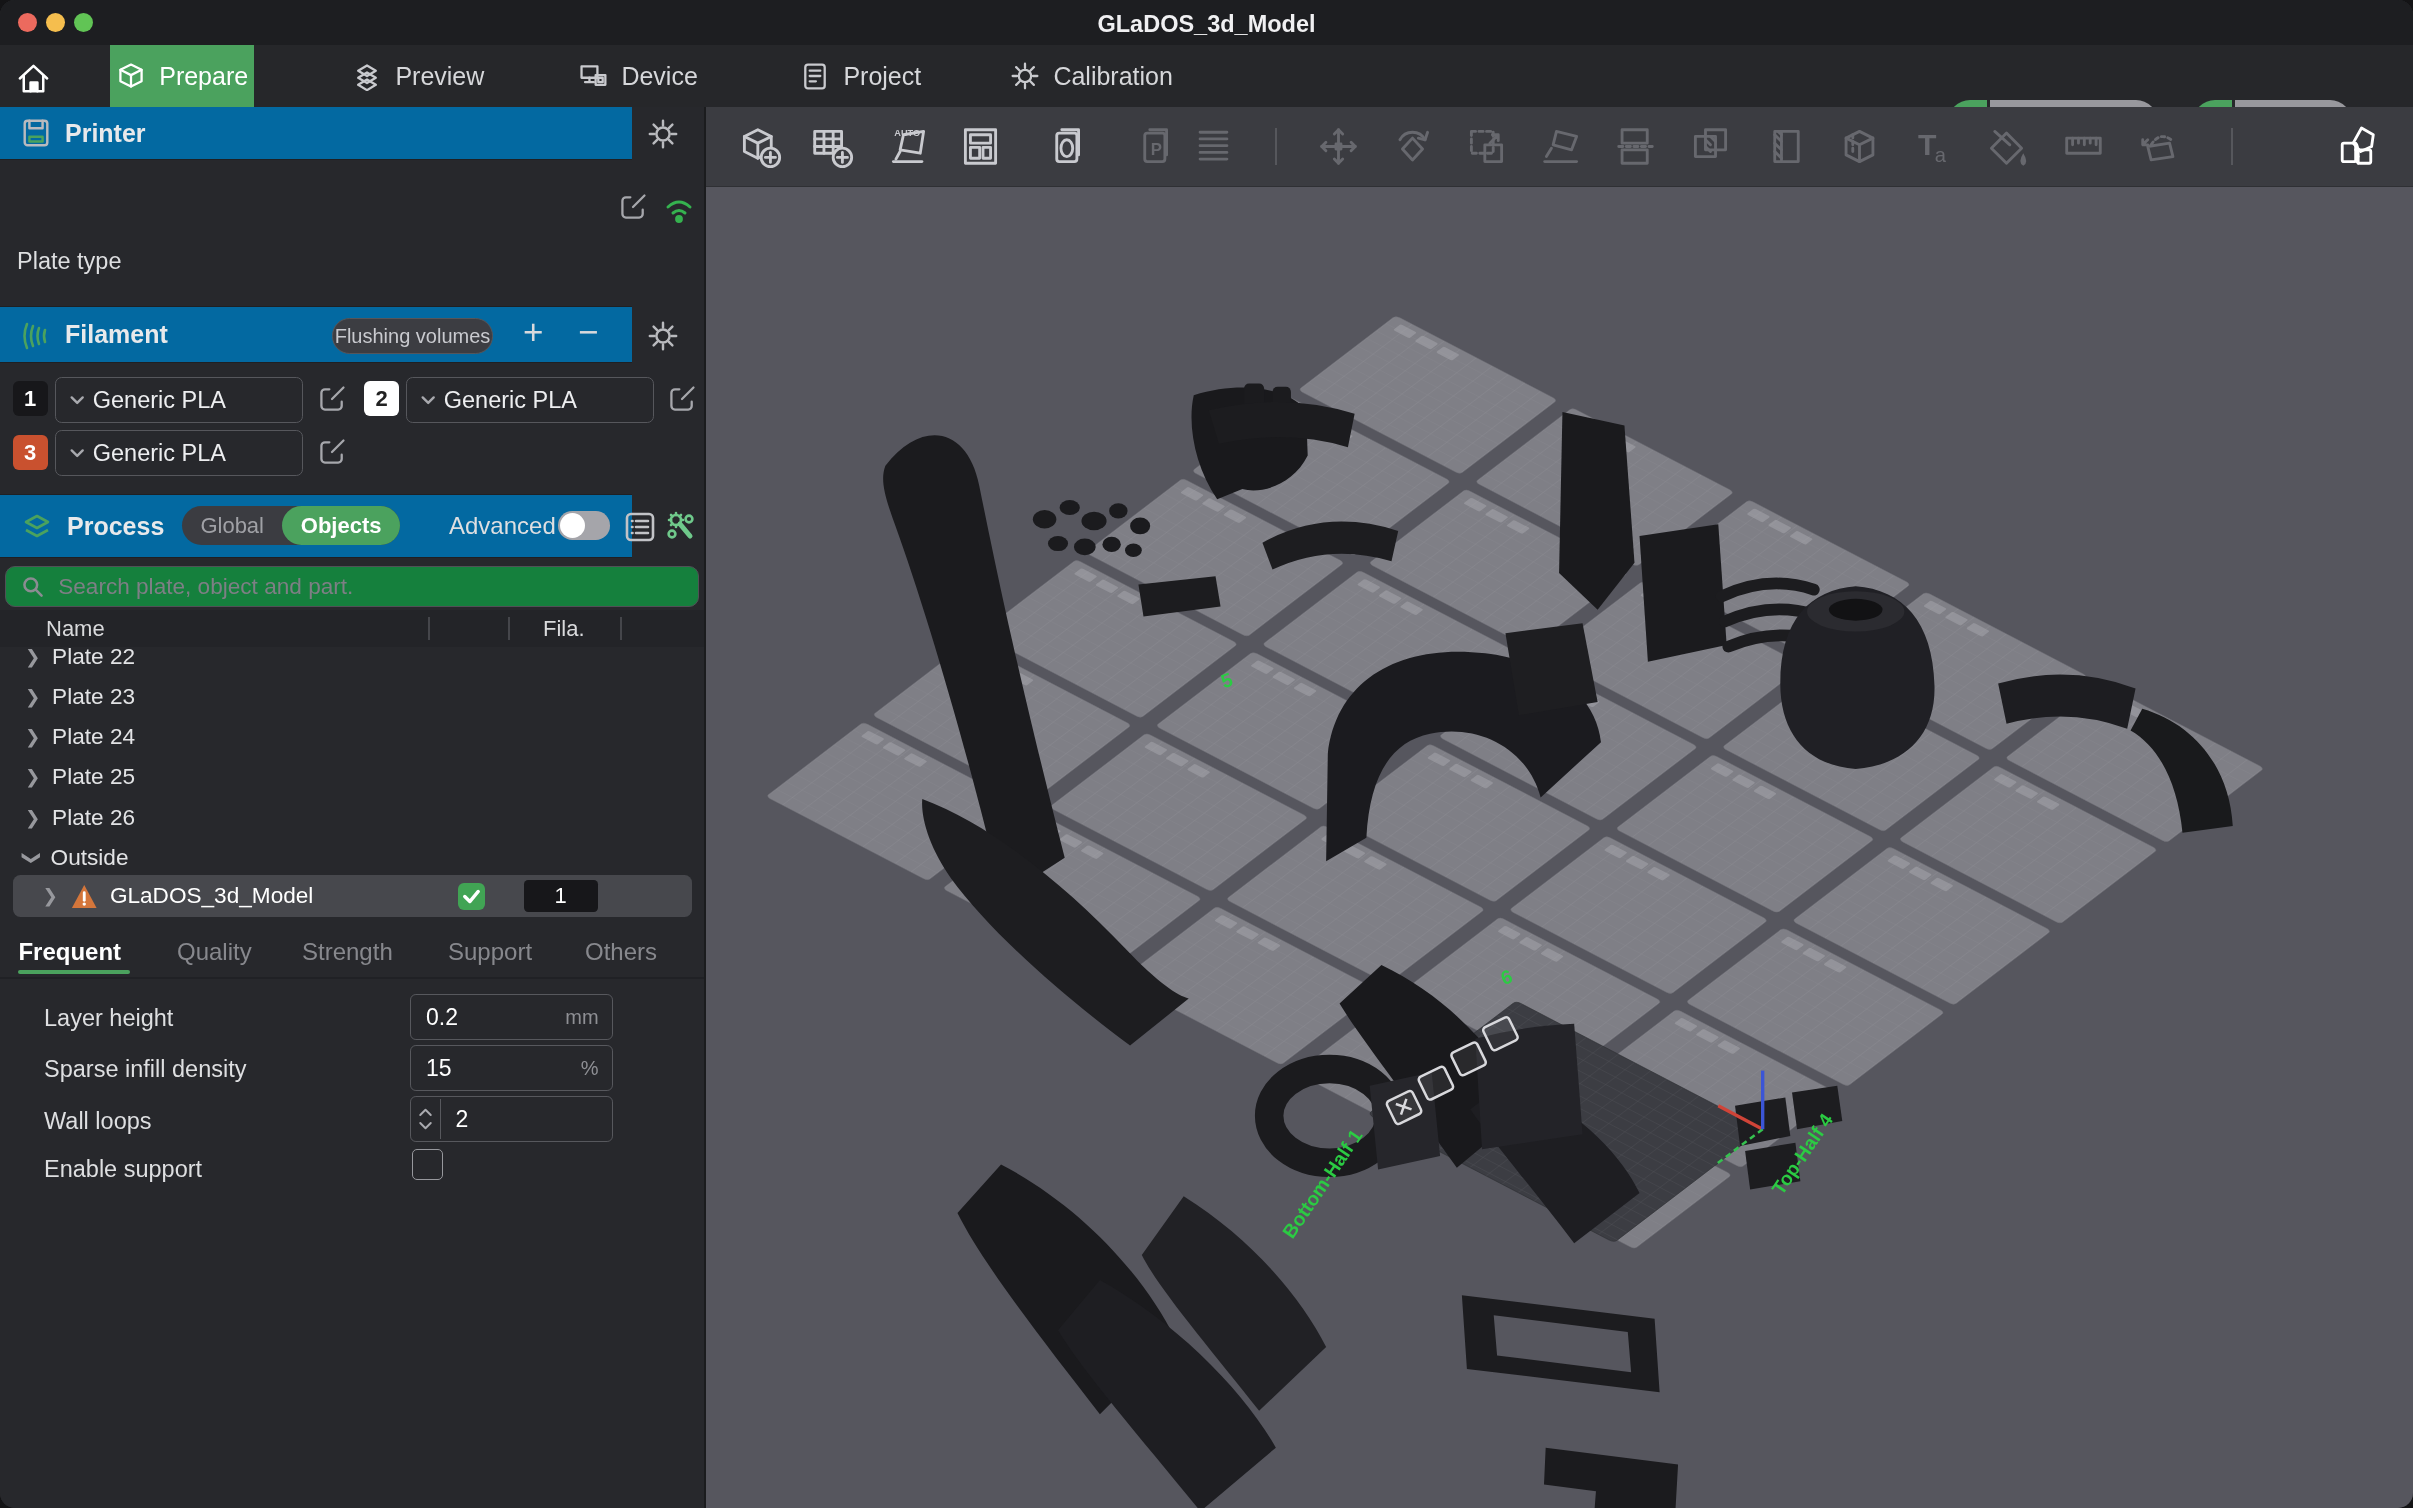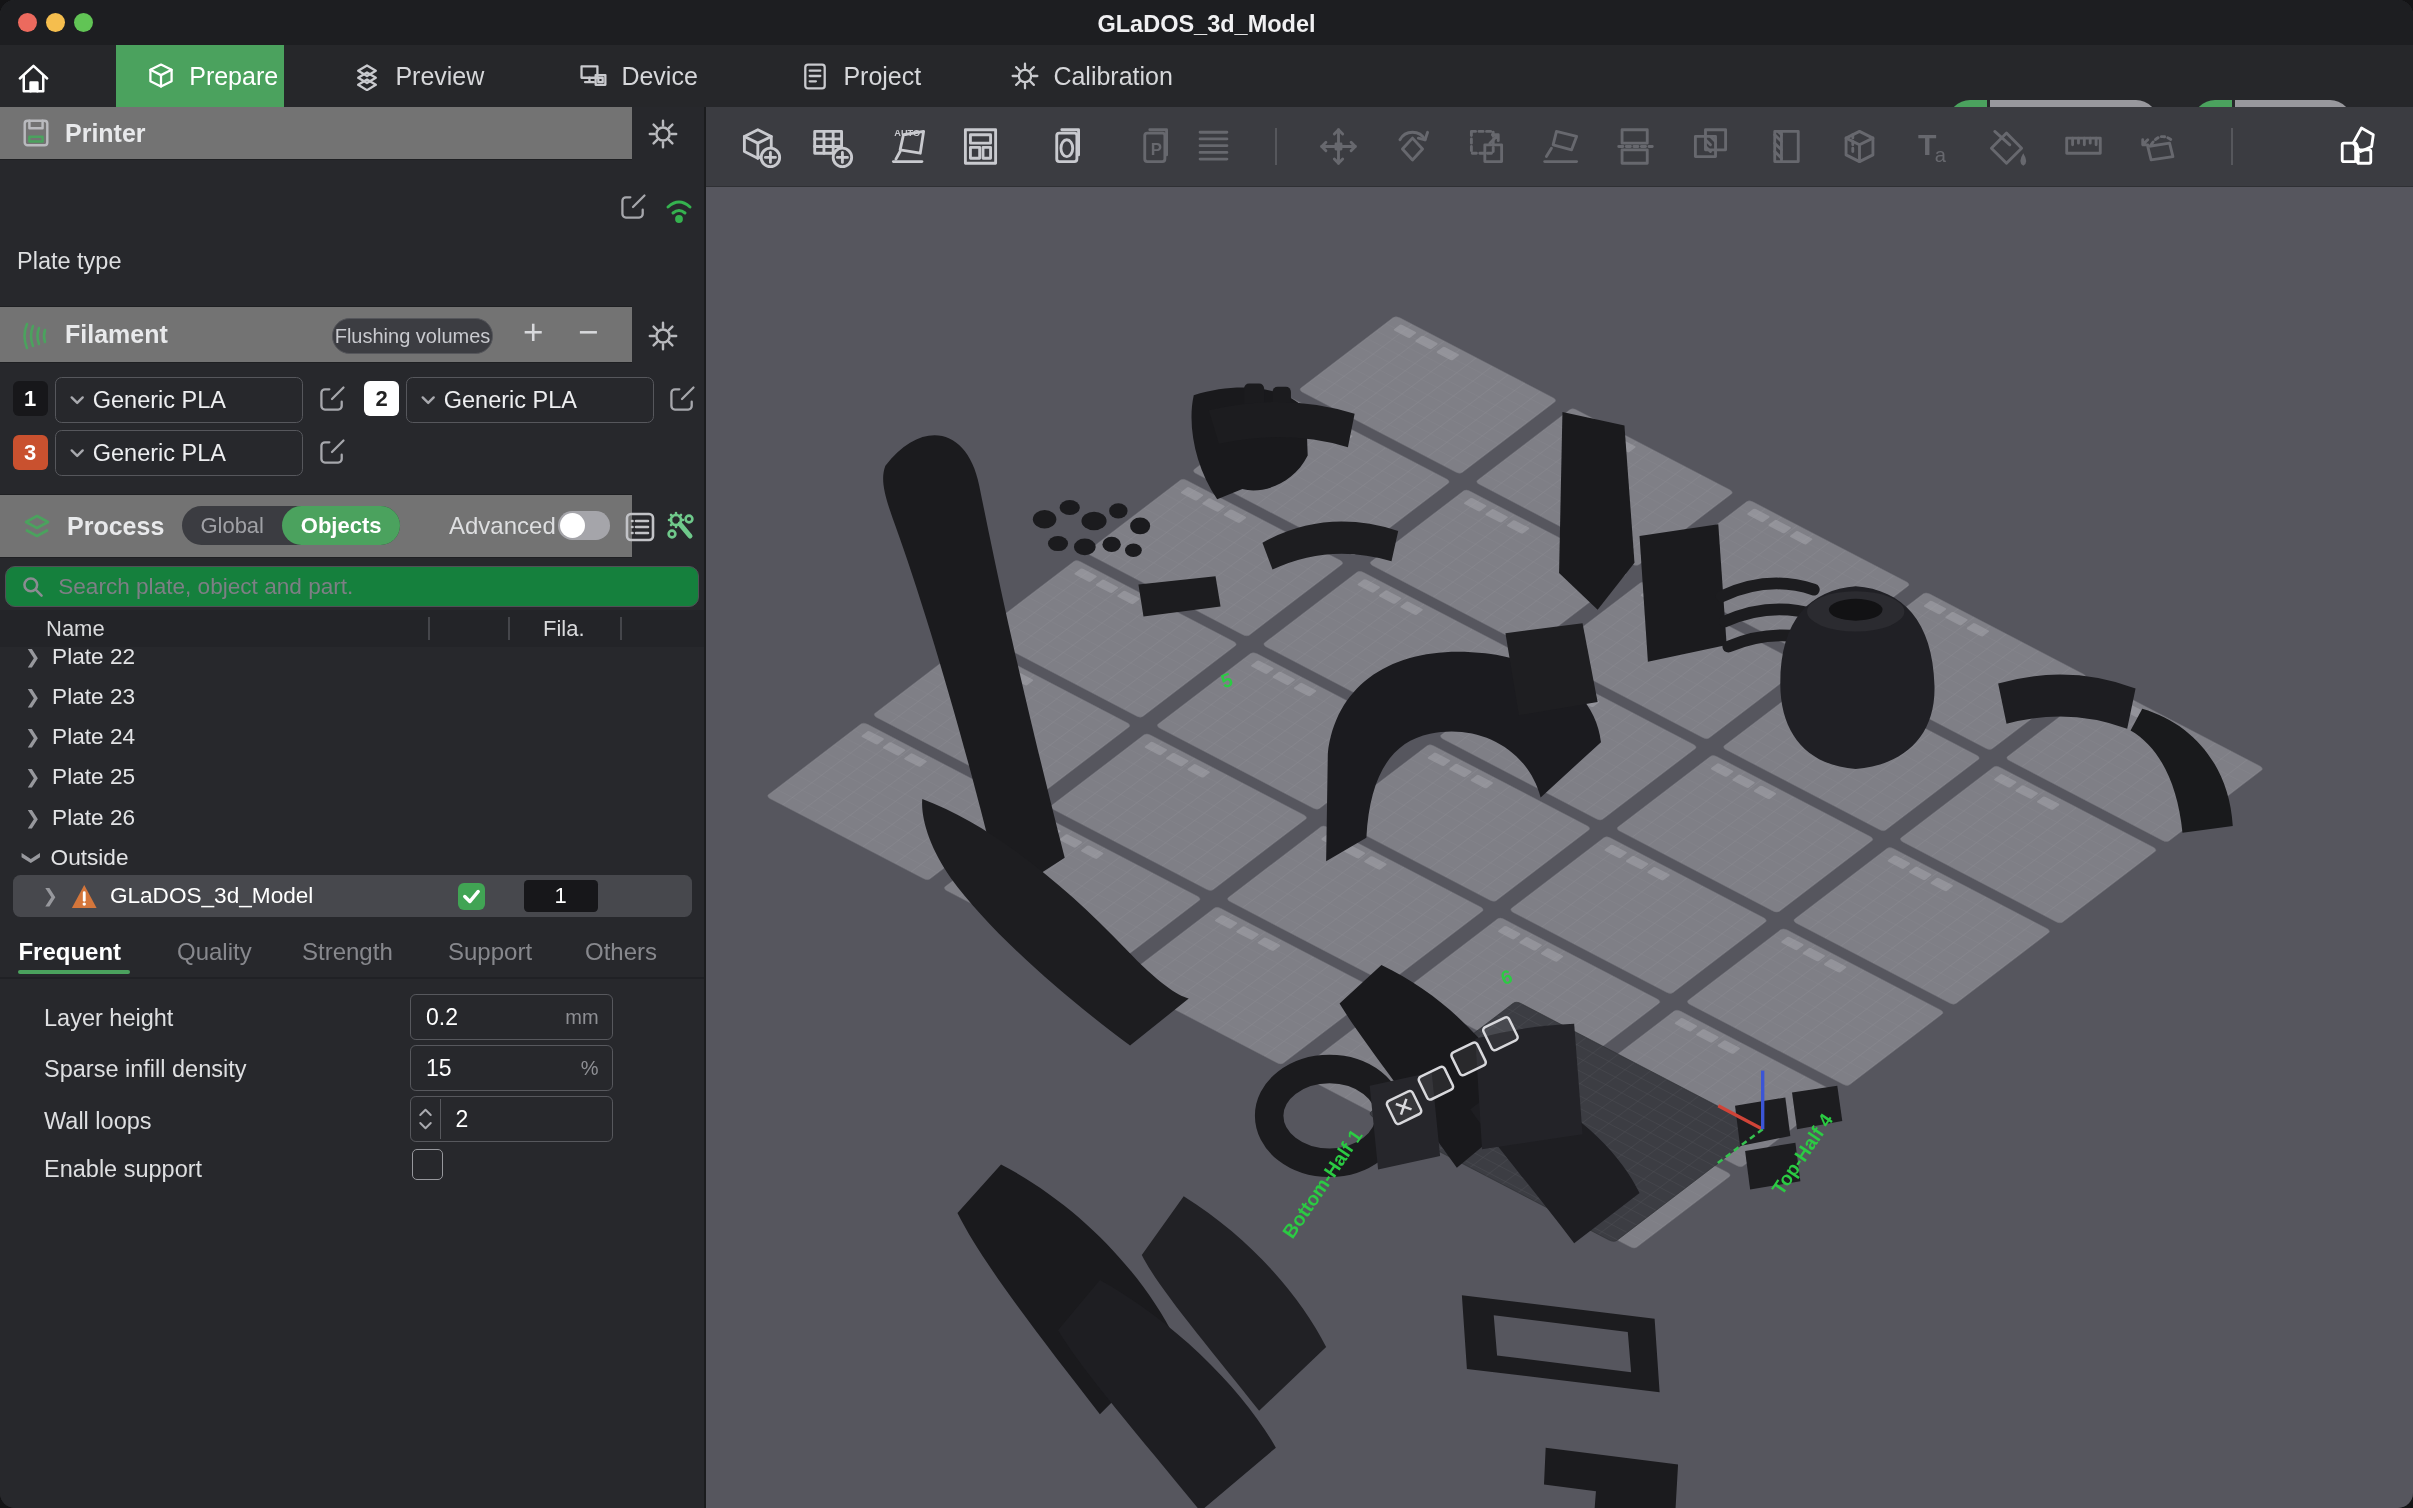--- a/index.html
+++ b/index.html
@@ -13,21 +13,21 @@
   .navbar{left:0;top:45px;width:2413px;height:62px;background:#26272A;border-bottom:1.7px solid #1B1C1E;}
   .navtab{display:flex;align-items:center;gap:13.4px;height:62px;font-size:25px;color:#D6D7DA;}
   .navtab.active{background:#4BA25E;color:#FFFFFF;justify-content:center;}
   .pillbtn{top:55px;height:44px;display:flex;}
   .pill-chev{width:39px;height:44px;background:#4BA25E;border-radius:22px 0 0 22px;
              display:flex;align-items:center;justify-content:center;}
   .pill-body{flex:1;height:44px;background:#98989D;border-radius:0 22px 22px 0;margin-left:2.5px;
              display:flex;align-items:center;justify-content:center;font-size:24px;color:#55565A;}
   
   .panel{left:0;top:107px;width:704px;height:1401px;background:#27282C;border-right:2.5px solid #1B1C1E;}
-  .sechead{left:0;width:632px;background:#737373;border-bottom:1.7px solid #1F2023;}
+  .sechead{left:0;width:632px;background:#0369a1;border-bottom:1.7px solid #1F2023;}
   .sectitle{font-size:25px;font-weight:bold;color:#E8E9EB;}
   .combo{border:1.7px solid #56575C;border-radius:6.7px;display:flex;align-items:center;background:transparent;}
   .combo .txt{font-size:23.5px;color:#EDEEF0;white-space:nowrap;}
   .combo.muted{background:#3A3B40;border-color:#3A3B40;}
   .combo.muted .txt{color:#96979D;}
   .chev{flex:0 0 auto;}
   .swatch{width:35px;height:35px;border-radius:5.9px;display:flex;align-items:center;justify-content:center;
           font-size:22px;font-weight:bold;}
   .sw1{background:#17171A;color:#FFF;}
   .sw2{background:#FFFFFF;color:#222;}
@@ -84,21 +84,21 @@
     <div class="abs light" style="left:74px;background:#61C455;"></div>
     <div class="abs win-title">GLaDOS_3d_Model</div>
   </div>
 
   <div class="abs navbar">
     <svg class="abs micon" style="left:15px;top:15px;color:#FFF;" width="37" height="37" viewBox="0 0 38 38">
       <path d="M5,19 L19,6 L33,19"></path>
         <path d="M9,16 V32 H29 V16"></path>
         <path d="M16,32 V23 H23 V32" style="fill:#FFF;"></path>
     </svg>
-    <div class="abs navtab active" style="left:116px;width:144px;padding-left:24px;">
+    <div class="abs navtab active" style="left:110px;width:144px;">
       <svg class="micon" style="color:#FFF;" width="30" height="30" viewBox="0 0 34 34">
         <path d="M17,4 L29,10 V23 L17,29 L5,23 V10 Z"></path>
           <path d="M5,10 L17,16 L29,10"></path>
           <path d="M17,16 V29"></path>
       </svg>
       <span>Prepare</span>
     </div>
     <div class="abs navtab" style="left:352px;">
       <svg class="micon" style="color:#C9CACE;" width="30" height="30" viewBox="0 0 34 34">
         <path d="M7,11 L17,5 L27,11 L17,17 Z"></path>

